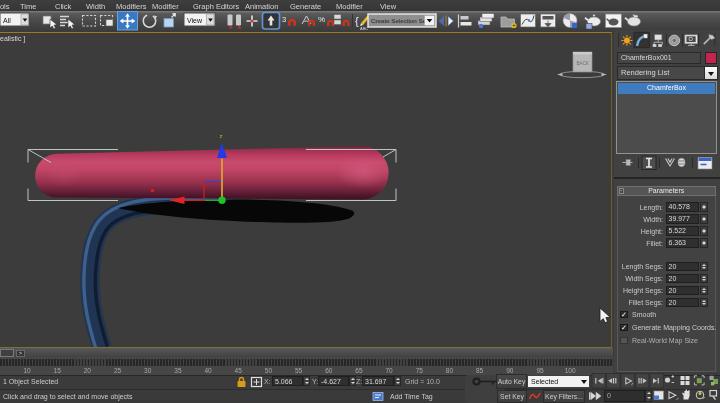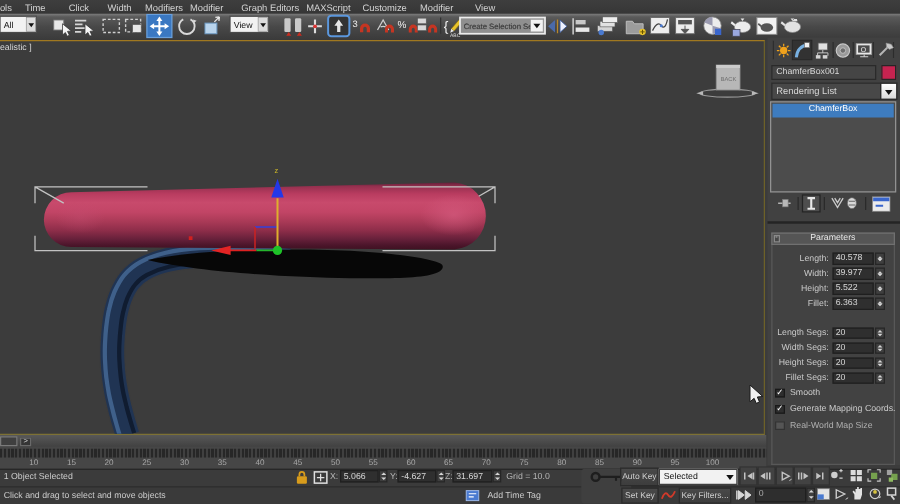--- a/index.html
+++ b/index.html
@@ -46,22 +46,22 @@
 <div class="abs" id="ticks"></div>
 <div class="abs" id="row1"></div>
 <div class="abs" id="row2"></div>
 <span class="mi" style="left:-8px">Tools</span>
 <span class="mi" style="left:20px">Time</span>
 <span class="mi" style="left:55px">Click</span>
 <span class="mi" style="left:86px">Width</span>
 <span class="mi" style="left:116px">Modifiers</span>
 <span class="mi" style="left:152px">Modifier</span>
 <span class="mi" style="left:193px">Graph Editors</span>
-<span class="mi" style="left:245px">MAXScript</span>
-<span class="mi" style="left:290px">Customize</span>
+<span class="mi" style="left:245px">Animation</span>
+<span class="mi" style="left:290px">Generate</span>
 <span class="mi" style="left:336px">Modifier</span>
 <span class="mi" style="left:380px">View</span>
 <svg class="abs" style="left:0;top:11px" width="720" height="21">
 
  <rect x="0" y="2" width="29" height="13" fill="#f2f2f2" stroke="#4a4a4a"></rect>
  <text x="3" y="11.5" font-size="7" fill="#111" font-family="Liberation Sans">All</text>
  <rect x="21" y="3" width="7.5" height="11" fill="#dcdcdc" stroke="#888" stroke-width="0.5"></rect>
  <path d="M22.7 7.5 h4.6 l-2.3 3.2 z" fill="#111"></path>
 
  <rect x="43" y="5" width="8" height="8" fill="#e8e8e8" stroke="#777" stroke-width="0.7"></rect>

